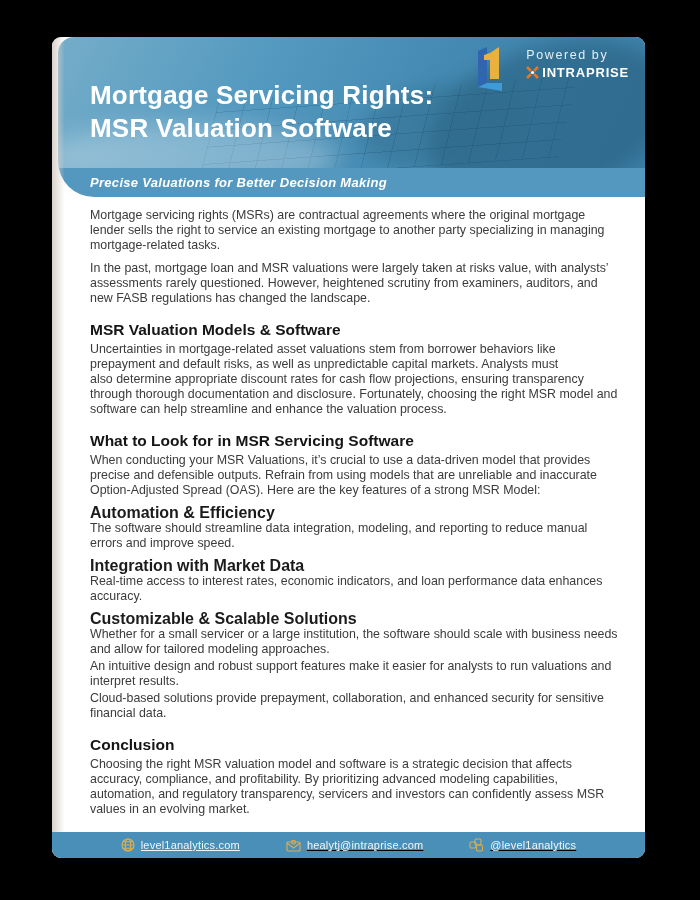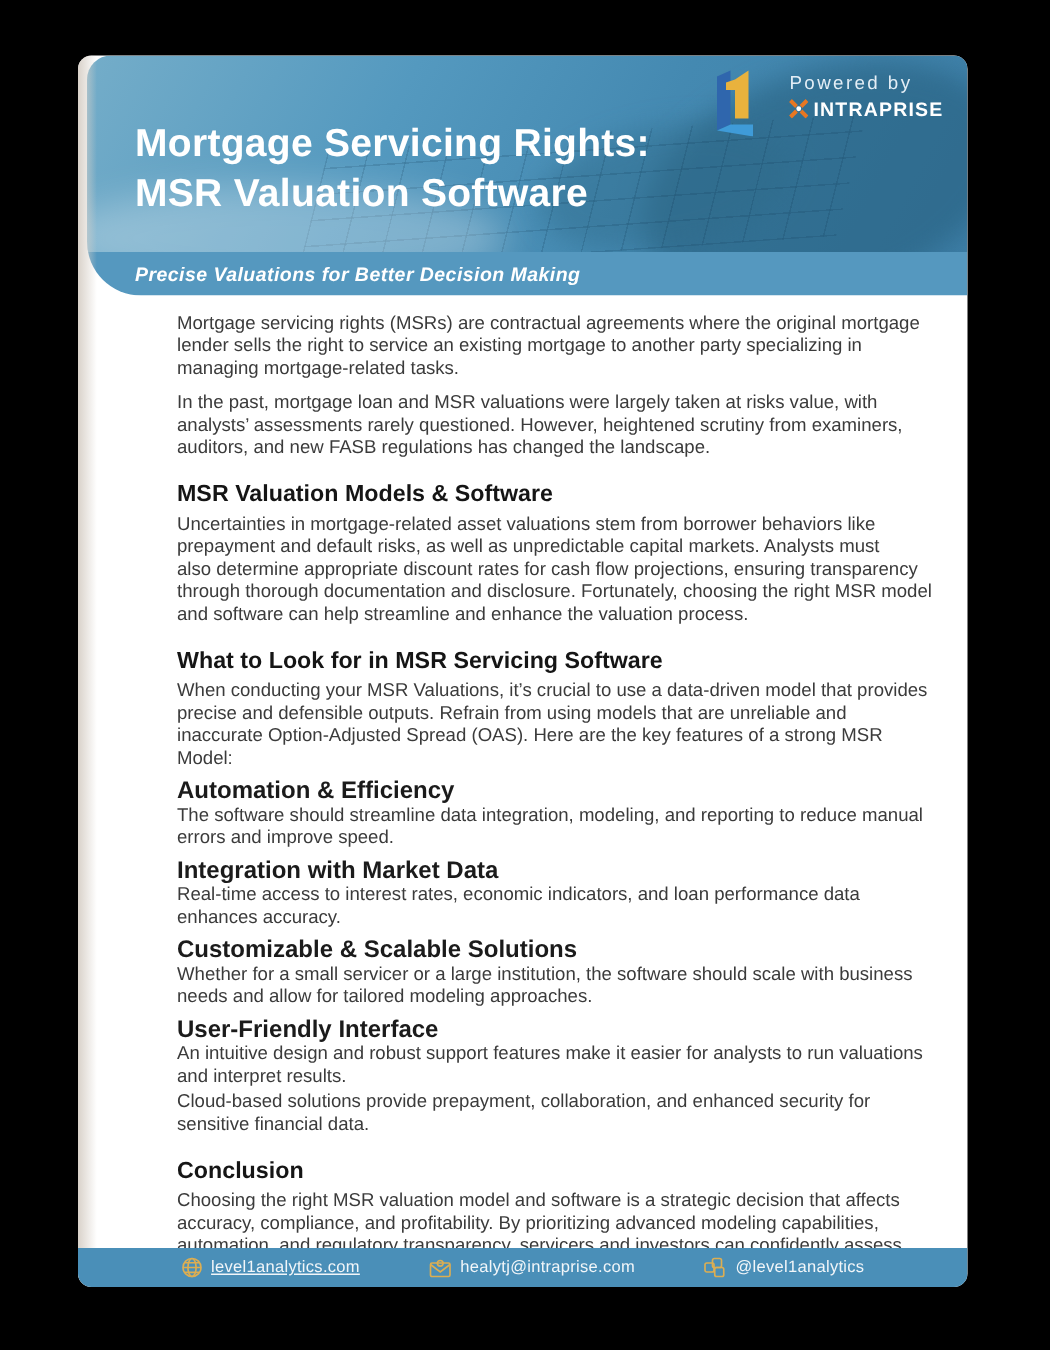--- a/index.html
+++ b/index.html
@@ -53,30 +53,30 @@
     height:29px;background:#5598bf;display:flex;align-items:center;
     padding-left:32px;box-sizing:border-box;
   }
   .tagline-bar div{
     color:#ffffff;font-style:italic;font-weight:bold;font-size:13px;letter-spacing:.3px;
   }
   
   .doc-body{
     position:absolute;left:0;right:0;top:160px;bottom:26px;overflow:hidden;
     padding:11px 22px 0 38px;box-sizing:border-box;
-    color:#3b3b3b;font-size:12.4px;line-height:15px;margin-left:28px;
+    color:#3b3b3b;font-size:12.4px;line-height:15px;
   }
   .doc-body p{margin:0 0 8px 0;white-space:pre-line;}
   h2.sec{margin:15px 0 3px 0;color:#151515;font-size:15.5px;line-height:18px;font-weight:bold;}
   h3.feat{margin:7px 0 1px 0;color:#1b1b1b;font-size:16px;line-height:15px;font-weight:bold;}
   .doc-body p.tight{margin-bottom:2px;}
   
   .footer{
     position:absolute;left:0;right:0;bottom:0;height:26px;background:#4a8fb8;
-    display:flex;align-items:center;justify-content:center;gap:46px;z-index:4;
+    display:flex;align-items:center;justify-content:center;gap:46px;z-index:4;text-decoration:underline;
   }
   .f-item{display:flex;align-items:center;gap:6px;}
   .f-item span{color:#f2f6f9;font-size:11px;letter-spacing:.2px;}
   .f-item.link span{text-decoration:underline;cursor:pointer;}
   .gold-ic{display:block;}
 </style>
 </head>
 <body>
 
 <div class="page">
@@ -129,21 +129,20 @@
 
     <h3 class="feat">Automation &amp; Efficiency</h3>
     <p class="tight">The software should streamline data integration, modeling, and reporting to reduce manual errors and improve speed.</p>
 
     <h3 class="feat">Integration with Market Data</h3>
     <p class="tight">Real-time access to interest rates, economic indicators, and loan performance data enhances accuracy.</p>
 
     <h3 class="feat">Customizable &amp; Scalable Solutions</h3>
     <p class="tight">Whether for a small servicer or a large institution, the software should scale with business needs and allow for tailored modeling approaches.</p>
 
-    <h3 class="feat">User-Friendly Interface</h3>
     <p class="tight">An intuitive design and robust support features make it easier for analysts to run valuations and interpret results.</p>
 
     <p class="tight">Cloud-based solutions provide prepayment, collaboration, and enhanced security for sensitive financial data.</p>
 
     <h2 class="sec">Conclusion</h2>
     <p>Choosing the right MSR valuation model and software is a strategic decision that affects accuracy, compliance, and profitability. By prioritizing advanced modeling capabilities, automation, and regulatory transparency, servicers and investors can confidently assess MSR values in an evolving market.</p>
   </div>
 
   <div class="footer">
     <div class="f-item link">

